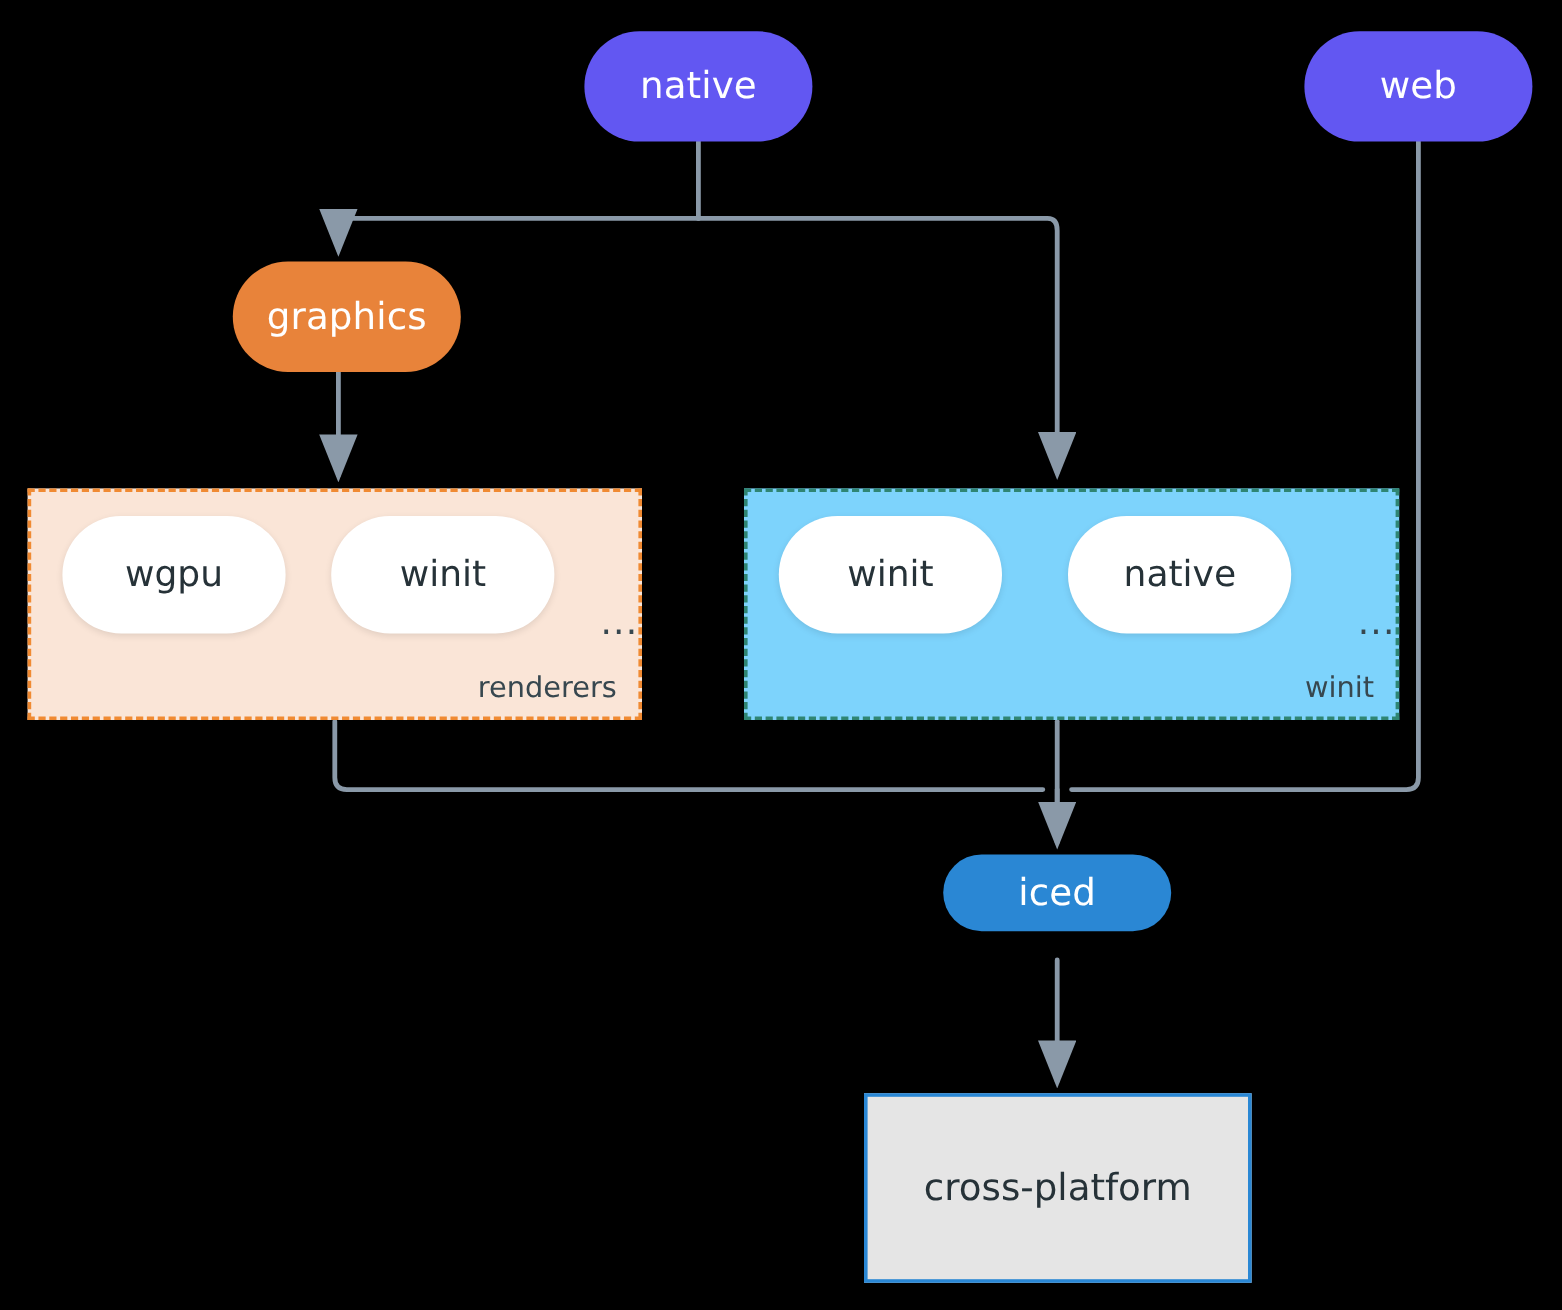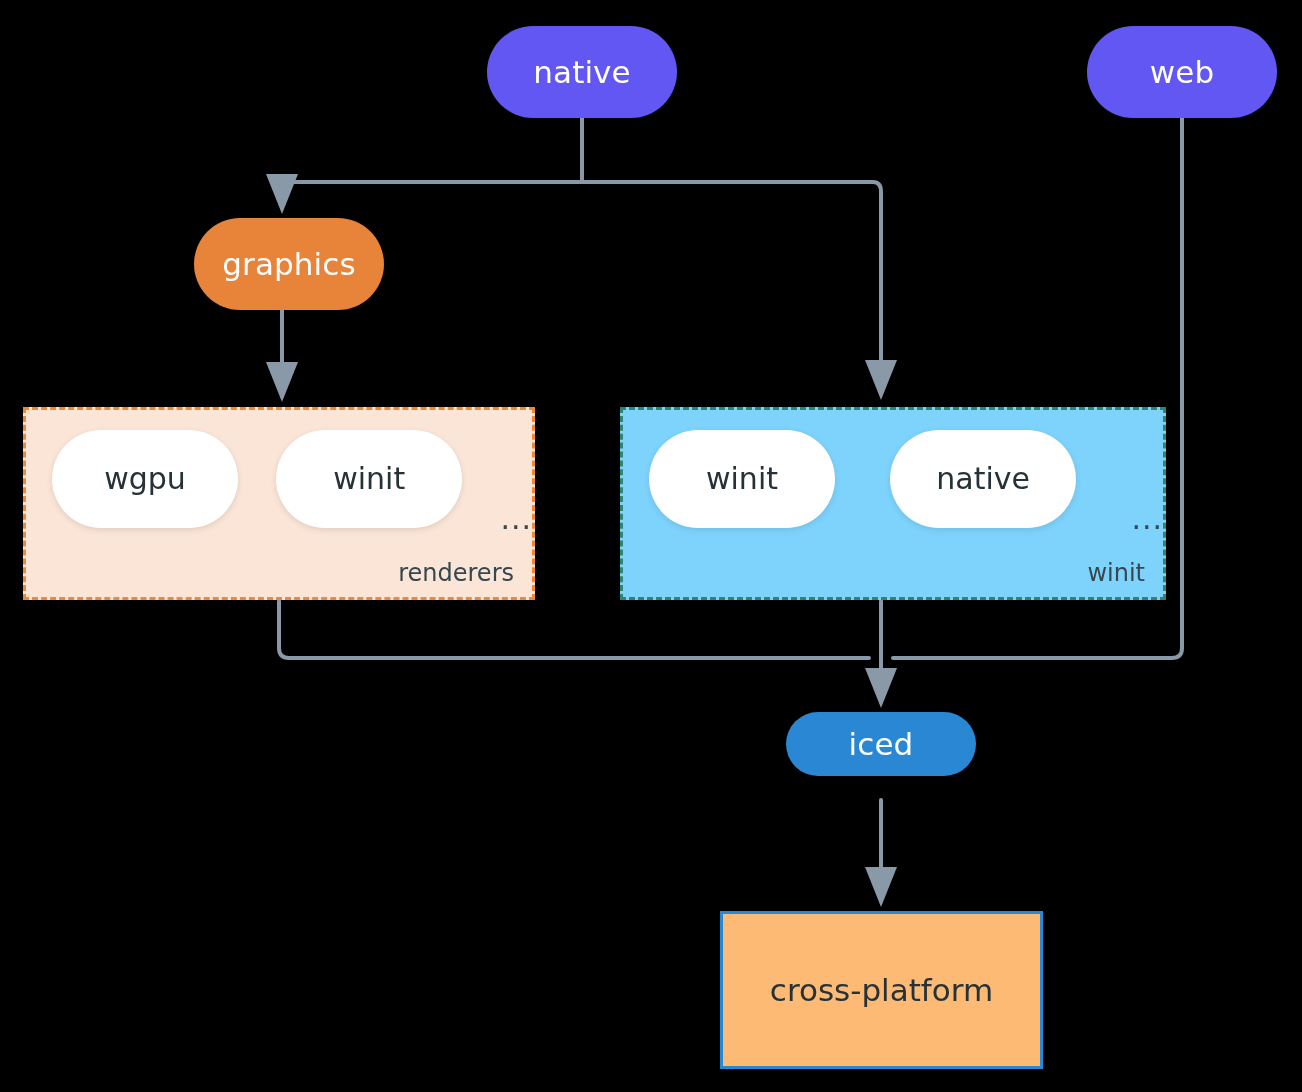--- a/index.html
+++ b/index.html
@@ -180,17 +180,17 @@
       </div>
       <div class="ellipsis">...</div>
     </div>
     <div class="group-label">winit</div>
   </div>
 
   <div class="pill-node" style="left:786px; top:712px; width:190px; height:64px; background:#2a87d4;">
     <span>iced</span>
   </div>
 
-  <div class="rect-node" style="left:720px; top:911px; width:323px; height:158px; background:#fdba74; border-color:#2a87d4;">
+  <div class="rect-node" style="left:720px; top:911px; width:323px; height:158px; background:#e5e5e5; border-color:#2a87d4;">
     <span>cross-platform</span>
   </div>
 
 </div>
 
 </body></html>

